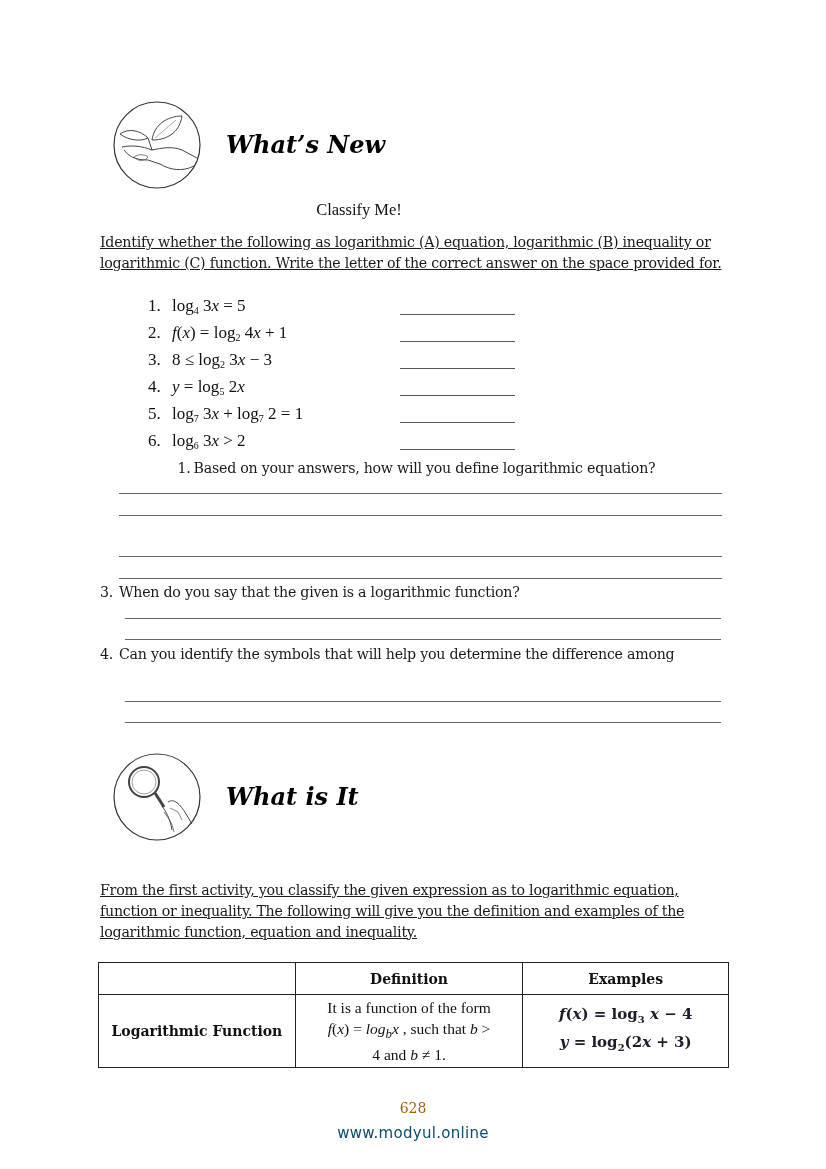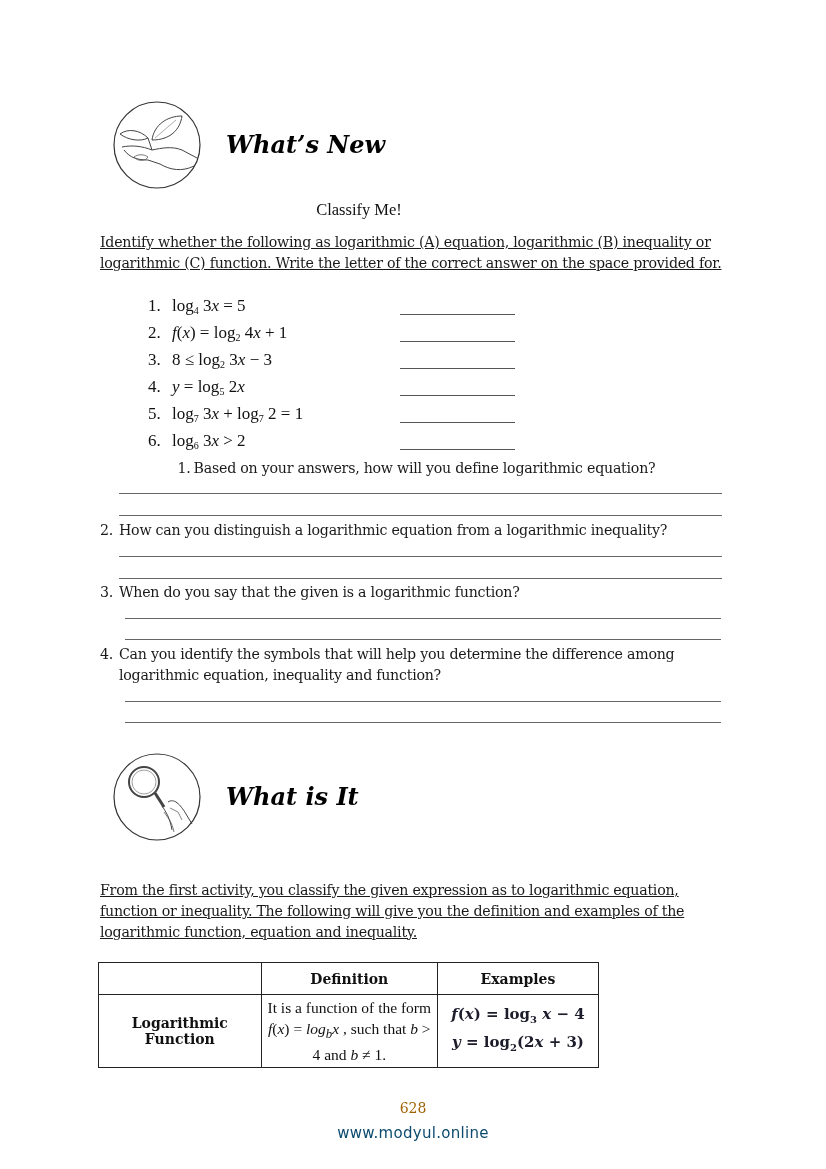--- a/index.html
+++ b/index.html
@@ -18,21 +18,21 @@
   .item .num { display: inline-block; width: 24px; }
   .item i { font-style: italic; }
   .item sub { font-size: 10px; vertical-align: -3px; }
   .blank { position: absolute; left: 400px; width: 115px; border-bottom: 1.2px solid #555; }
 
   .question { position: absolute; left: 100px; width: 630px; font-family: "DejaVu Serif", serif; font-size: 14.2px; line-height: 20.8px; letter-spacing: -0.25px; color: #1a1a1a; }
   .question .qnum { display: inline-block; width: 19px; }
   .question .indent { padding-left: 19px; }
   .ans-line { position: absolute; border-bottom: 1.2px solid #666; }
 
-  table.info { position: absolute; left: 98px; top: 962px; width: 501px; border-collapse: collapse; font-family: "DejaVu Serif", serif; font-size: 14px; }
+  table.info { position: absolute; left: 98px; top: 962px; width: 631px; border-collapse: collapse; font-family: "DejaVu Serif", serif; font-size: 14px; }
   table.info td, table.info th { border: 1.6px solid #222; text-align: center; vertical-align: middle; }
   table.info th { height: 29px; font-weight: bold; font-size: 14px; }
   table.info td { height: 70px; }
   .def-text { font-family: "Liberation Serif", serif; font-size: 15.5px; line-height: 21px; }
   .def-text i { font-style: italic; }
   .ex-text { font-family: "DejaVu Serif", serif; font-size: 15px; line-height: 22px; font-weight: bold; color: #1c1c2a; }
   .ex-text i { font-style: italic; }
   .ex-text sub { font-size: 10px; }
 
   .page-number { position: absolute; left: 0; width: 826px; top: 1100px; text-align: center; font-family: "DejaVu Serif", serif; font-size: 14px; color: #a16207; }
@@ -92,35 +92,31 @@
     <span class="num">6.</span><span>log</span><sub>6</sub><span> 3</span><i>x</i><span> &gt; 2</span>
   </div>
   <div class="blank" style="top:437px; height:12px;"></div>
 
   <div class="question" style="top:458px;text-align:center;">
     <span class="qnum">1.</span><span>Based on your answers, how will you define logarithmic equation?</span>
   </div>
   <div class="ans-line" style="left:119px; width:603px; top:483px; height:10px;"></div>
   <div class="ans-line" style="left:119px; width:603px; top:505px; height:10px;"></div>
 
-  <div class="question" style="top:520px;">
-    <span class="qnum">2.</span><span>How can you distinguish a logarithmic equation from a logarithmic inequality?</span>
-  </div>
   <div class="ans-line" style="left:119px; width:603px; top:546px; height:10px;"></div>
   <div class="ans-line" style="left:119px; width:603px; top:568px; height:10px;"></div>
 
   <div class="question" style="top:582px;">
     <span class="qnum">3.</span><span>When do you say that the given is a logarithmic function?</span>
   </div>
   <div class="ans-line" style="left:125px; width:596px; top:608px; height:10px;"></div>
   <div class="ans-line" style="left:125px; width:596px; top:629px; height:10px;"></div>
 
   <div class="question" style="top:644px;">
     <div><span class="qnum">4.</span><span>Can you identify the symbols that will help you determine the difference among</span></div>
-    <div class="indent">logarithmic equation, inequality and function?</div>
   </div>
   <div class="ans-line" style="left:125px; width:596px; top:691px; height:10px;"></div>
   <div class="ans-line" style="left:125px; width:596px; top:712px; height:10px;"></div>
 
   <div class="section-head" style="top:752px;">
     <svg class="icon-circle" viewBox="0 0 90 90">
       <circle cx="45" cy="45" r="43" fill="none" stroke="#333" stroke-width="1.2"></circle>
       <circle cx="32" cy="30" r="15" fill="none" stroke="#444" stroke-width="2"></circle>
       <circle cx="32" cy="30" r="12" fill="none" stroke="#888" stroke-width="0.8"></circle>
       <path d="M43 41 L 52 55" stroke="#444" stroke-width="3"></path>

